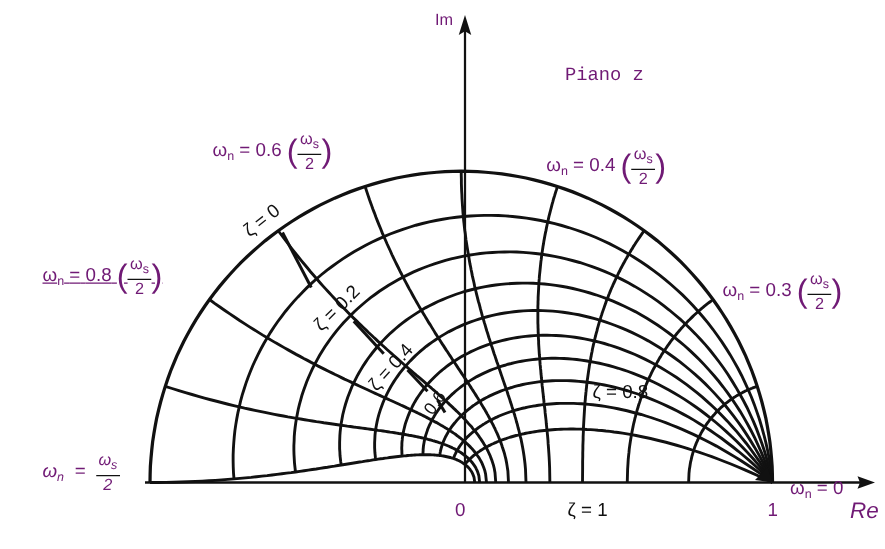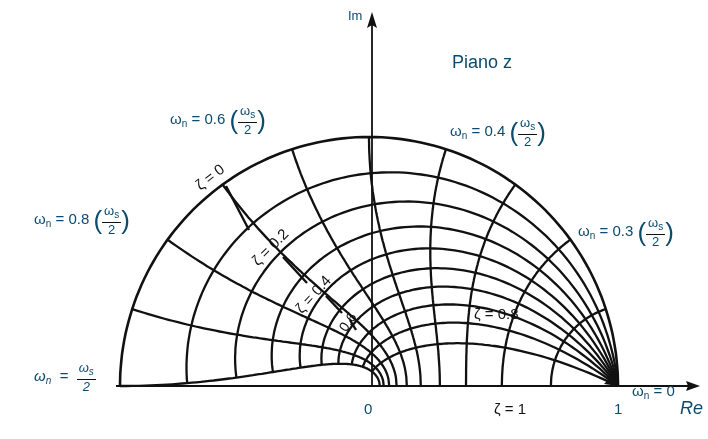--- a/index.html
+++ b/index.html
@@ -1,19 +1,19 @@
 <!DOCTYPE html>
 <html><head>
 <meta charset="utf-8">
 <style>
   html, body { margin: 0; padding: 0; background: #ffffff; }
   body { width: 708px; height: 439px; position: relative; overflow: hidden;
          font-family: "Liberation Sans", sans-serif; color: #111; }
   #plot { position: absolute; left: 0; top: 0; width: 708px; height: 439px; }
-  .lbl { position: absolute; font-size: 15px; white-space: nowrap; color: #0c4a6e; }
+  .lbl { position: absolute; font-size: 15px; white-space: nowrap; color: #701a75; }
   .frac { display: inline-block; vertical-align: middle; text-align: center; font-size: 13px; line-height: 14px; }
   .frac .num { display: block; border-bottom: 1.4px solid #111; padding: 0 2px; }
   .frac .den { display: block; padding: 0 2px; }
   .paren { font-size: 26px; vertical-align: middle; font-weight: 300; }
   .zeta-lbl { position: absolute; font-size: 15px; white-space: nowrap; transform-origin: left center; }
   .sub { font-size: 10px; vertical-align: -3px; }
 </style>
 </head>
 <body>
 
@@ -53,39 +53,39 @@
       <line x1="326" y1="296" x2="342" y2="313" stroke="#111111" stroke-width="2.4"></line>
       <line x1="350" y1="320" x2="356" y2="330" stroke="#111111" stroke-width="2.4"></line>
     </g>
 </svg>
 
 <div class="lbl" style="left:348px; top:8px; font-size:13px;">Im</div>
 <div class="lbl" style="left:680px; top:398px; font-size:18px; font-style:italic;">Re</div>
 <div class="lbl" style="left:364px; top:400px;">0</div>
 <div class="lbl" style="left:614px; top:400px;">1</div>
 
-<div class="lbl" style="left:452px; top:52px; font-size:18px;">
+<div class="lbl" style="left:452px; top:52px; font-size:15px;font-family:Liberation Mono, monospace;">
   <span>Piano z</span>
 </div>
 
 <div class="lbl" style="left:170px; top:104px;">
   <span>ω</span><span class="sub">n</span>
   <span>=</span>
   <span>0.6</span>
   <span class="paren">(</span><span class="frac"><span class="num"><span>ω</span><span class="sub">s</span></span><span class="den">2</span></span><span class="paren">)</span>
 </div>
 
-<div class="lbl" style="left:450px; top:116px;">
+<div class="lbl" style="left:437px; top:116px;">
   <span>ω</span><span class="sub">n</span>
   <span>=</span>
   <span>0.4</span>
   <span class="paren">(</span><span class="frac"><span class="num"><span>ω</span><span class="sub">s</span></span><span class="den">2</span></span><span class="paren">)</span>
 </div>
 
-<div class="lbl" style="left:34px; top:204px;">
+<div class="lbl" style="left:34px; top:204px;text-decoration:underline;">
   <span>ω</span><span class="sub">n</span>
   <span>=</span>
   <span>0.8</span>
   <span class="paren">(</span><span class="frac"><span class="num"><span>ω</span><span class="sub">s</span></span><span class="den">2</span></span><span class="paren">)</span>
 </div>
 
 <div class="lbl" style="left:578px; top:216px;">
   <span>ω</span><span class="sub">n</span>
   <span>=</span>
   <span>0.3</span>
@@ -102,13 +102,13 @@
   <span>ω</span><span class="sub">n</span>
   <span>=</span>
   <span>0</span>
 </div>
 
 <div class="zeta-lbl" style="left:197px; top:178px; transform: rotate(-38deg);">ζ = 0</div>
 <div class="zeta-lbl" style="left:254px; top:254px; transform: rotate(-45deg);">ζ = 0.2</div>
 <div class="zeta-lbl" style="left:298px; top:302px; transform: rotate(-48deg);">ζ = 0.4</div>
 <div class="zeta-lbl" style="left:342px; top:322px; transform: rotate(-55deg); font-size:14px;">0.6</div>
 <div class="zeta-lbl" style="left:474px; top:305px;">ζ = 0.8</div>
-<div class="zeta-lbl" style="left:454px; top:400px;margin-left:40px;">ζ = 1</div>
+<div class="zeta-lbl" style="left:454px; top:400px;">ζ = 1</div>
 
 </body></html>

